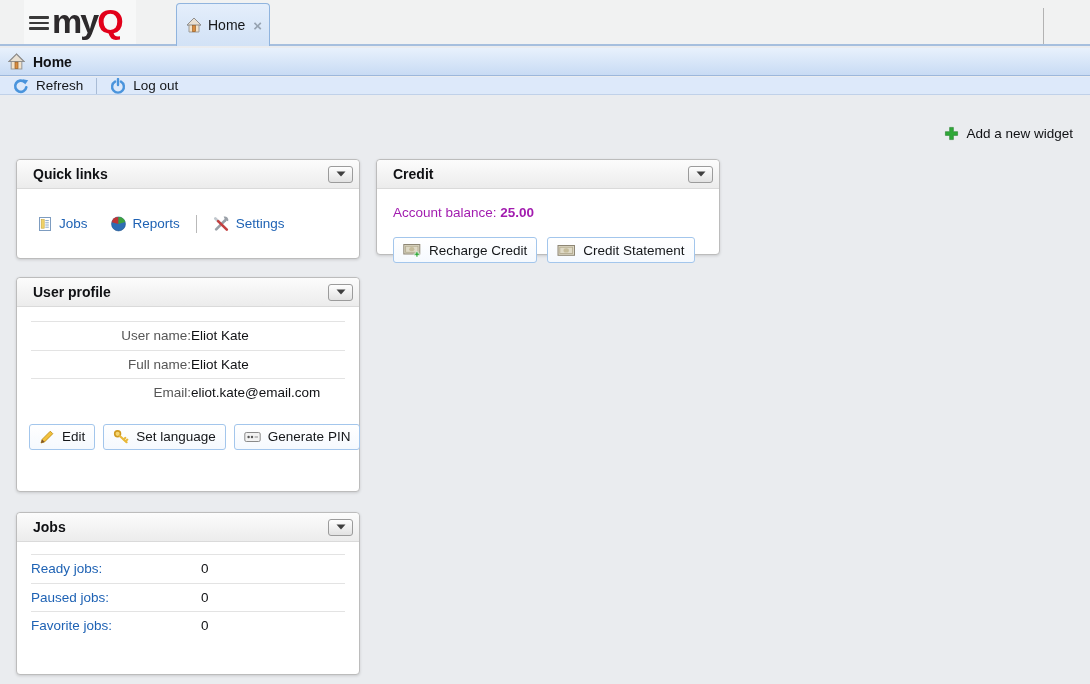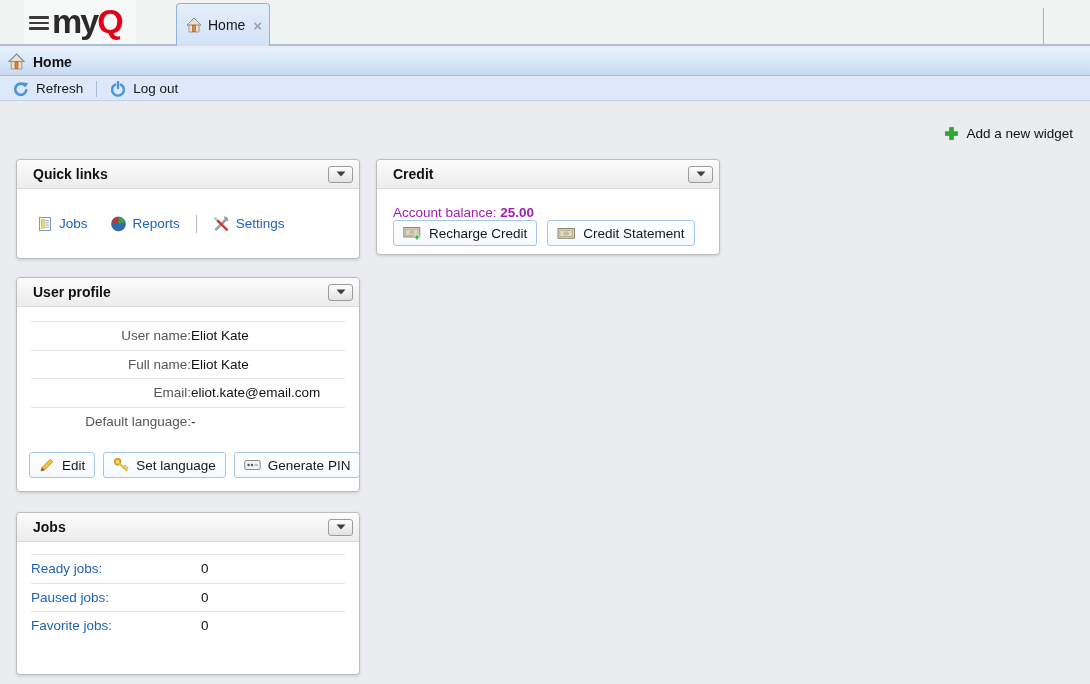--- a/index.html
+++ b/index.html
@@ -23,21 +23,21 @@
   .tab-close { font-size:15px; color:#97a3b1; font-weight:bold; line-height:1; margin-left:2px; cursor:pointer; }
   .tabstrip-divider { position:absolute; left:1043px; top:8px; width:1px; height:36px; background:#b3b3b3; }
 
   
   .home-bar { position:absolute; top:48px; left:0; width:1090px; height:28px;
               background:linear-gradient(#e8f1fc,#c8dbf4); border-bottom:1px solid #9cb7db;
               display:flex; align-items:center; padding-left:8px; gap:8px; }
   .home-bar .title { font-size:14px; font-weight:bold; color:#101114; }
 
   
-  .toolbar { position:absolute; top:77px; left:0; width:1090px; height:24px;
+  .toolbar { position:absolute; top:77px; left:0; width:1090px; height:18px;
              background:#dde9fa; border-bottom:1px solid #c0d1e9;
              display:flex; align-items:center; padding-left:9px; }
   .tool { display:flex; align-items:center; gap:7px; font-size:13.5px; color:#15171a; cursor:pointer; padding:0 4px; }
   .tool-divider { width:1px; height:16px; background:#a9bcd6; margin:0 9px; }
 
   
   .add-widget { position:absolute; top:126px; right:17px; display:flex; align-items:center; gap:7px;
                 font-size:13.5px; color:#101114; cursor:pointer; }
 
   .widget { position:absolute; background:#fff; border:1px solid #bcbcbc; border-radius:4px;
@@ -53,21 +53,21 @@
   #w-user-profile { left:16px;  top:277px; width:344px; height:215px; }
   #w-jobs         { left:16px;  top:512px; width:344px; height:163px; }
 
   .quick-links-body { display:flex; align-items:center; height:69px; padding-left:20px; }
   .qlink { display:flex; align-items:center; gap:6px; font-size:13.5px; color:#1e62b4; cursor:pointer; margin-right:22px; }
   .qlink-divider { width:1px; height:18px; background:#b9b9b9; margin:0 16px 0 -6px; }
 
   .credit-body { padding:16px 16px 0 16px; }
   .balance-line { font-size:13.5px; color:#a21caf; }
   .balance-line b { font-weight:bold; }
-  .btn-row { display:flex; gap:10px; }
+  .btn-row { display:flex; gap:10px; margin-top:17px; }
   .btn { display:inline-flex; align-items:center; gap:7px; height:26px; padding:0 9px;
          background:linear-gradient(#ffffff,#f5f9fe); border:1px solid #a3c6ec; border-radius:3px;
          font-size:13.5px; color:#15171a; cursor:pointer; white-space:nowrap; }
 
   .profile-body { padding-top:14px; }
   .prow { display:flex; align-items:center; height:28.5px; margin:0 14px; border-top:1px solid #e3e3e3; }
   .prow-label { width:160px; text-align:right; font-size:13.5px; color:#565656; }
   .prow-value { font-size:13.5px; color:#101114; }
   .profile-buttons { display:flex; gap:8px; margin:17px 0 0 12px; }
 
@@ -253,24 +253,20 @@
         <span class="prow-value">Eliot Kate</span>
       </div>
       <div class="prow">
         <span class="prow-label">Full name:</span>
         <span class="prow-value">Eliot Kate</span>
       </div>
       <div class="prow">
         <span class="prow-label">Email:</span>
         <span class="prow-value">eliot.kate@email.com</span>
       </div>
-      <div class="prow">
-        <span class="prow-label">Default language:</span>
-        <span class="prow-value">-</span>
-      </div>
       <div class="profile-buttons">
         <span class="btn">
           <span class="icon">
             <svg width="16" height="16" viewBox="0 0 16 16">
               <path d="M2 14 L3.1 10.4 L11.3 2.2 L13.8 4.7 L5.6 12.9 Z" fill="#f2c13d" stroke="#b8860b" stroke-width="0.8"></path>
               <path d="M2 14 L3.1 10.4 L5.6 12.9 Z" fill="#7a5230"></path>
             </svg>
           </span>
           <span>Edit</span>
         </span>

